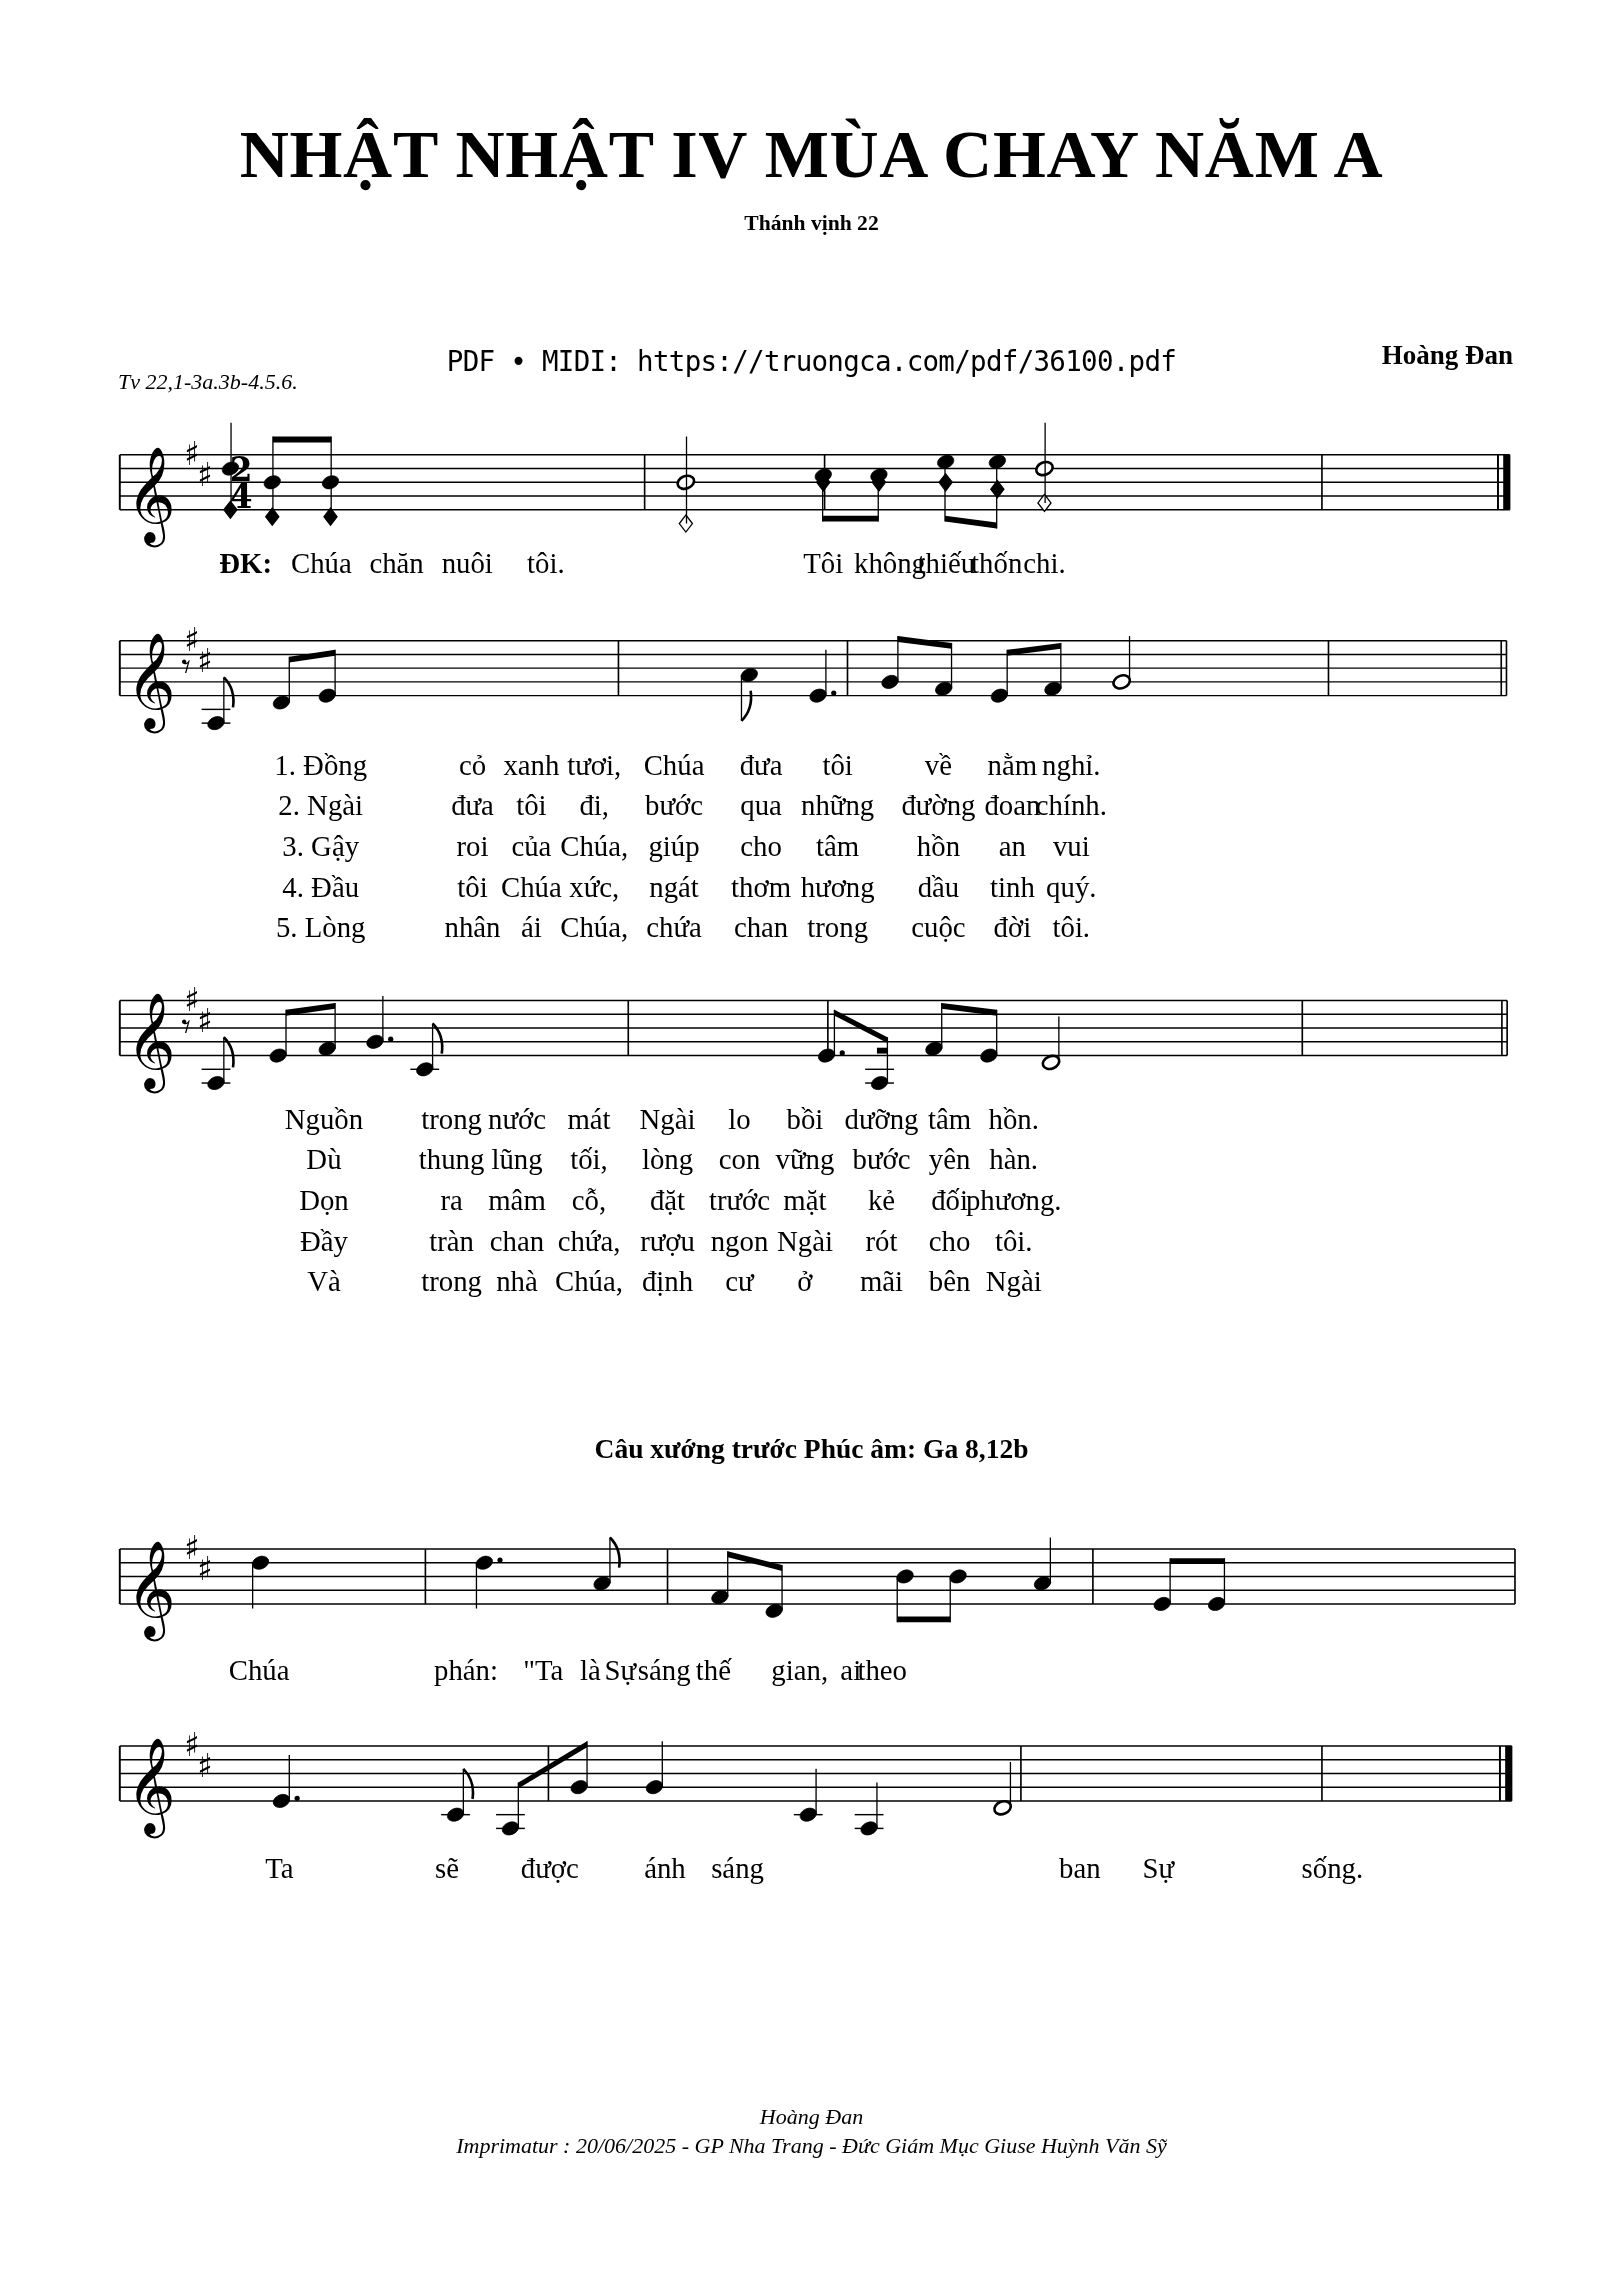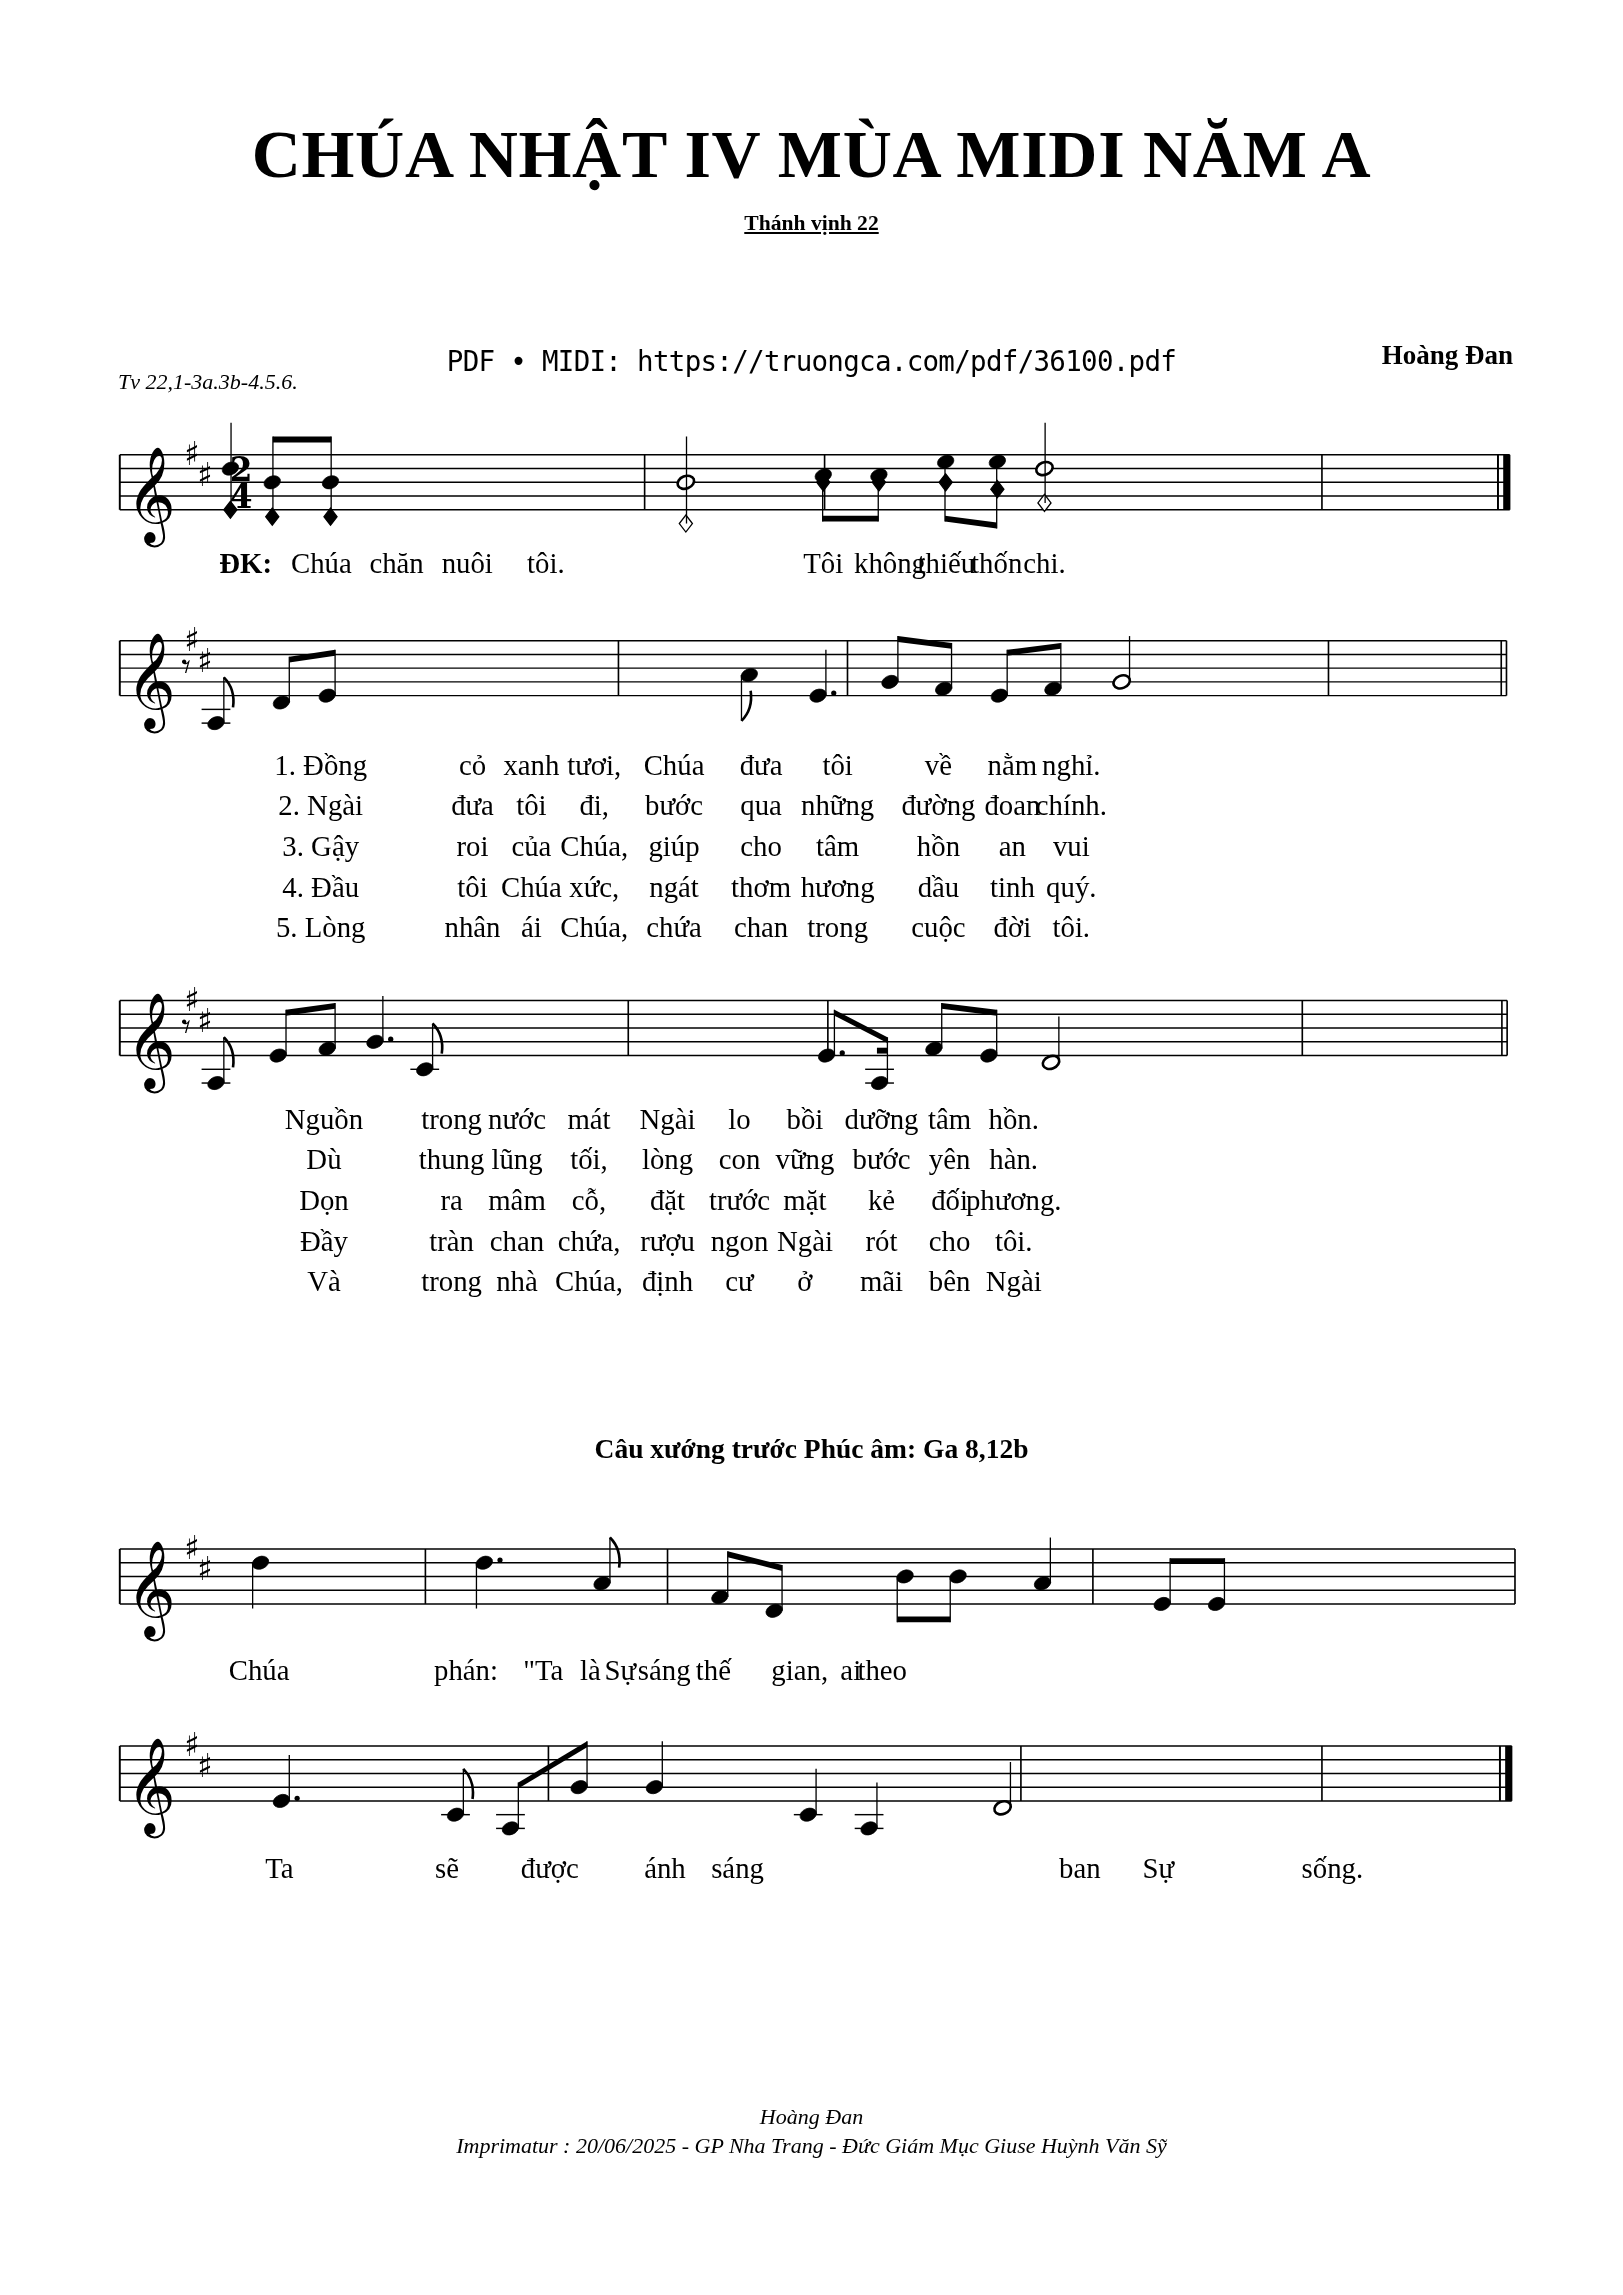--- a/index.html
+++ b/index.html
@@ -1,33 +1,33 @@
 <!DOCTYPE html>
 <html style="font-size:10.5px"><head>
 <meta charset="utf-8">
 <style>
   html, body { margin:0; padding:0; background:#ffffff; }
   body { width:1623px; height:2295px; position:relative; overflow:hidden; font-family:"Liberation Serif","DejaVu Serif",serif; color:#000; }
   .abs { position:absolute; }
   .title { top:115px; left:0; width:1623px; text-align:center; font-weight:bold; font-size:68px; letter-spacing:0.7px; }
-  .subtitle { top:211px; left:0; width:1623px; text-align:center; font-weight:bold; font-size:21.6px;text-decoration:underline; }
+  .subtitle { top:211px; left:0; width:1623px; text-align:center; font-weight:bold; font-size:21.6px; }
   .pdfline { top:319px; left:0; width:1623px; text-align:center; font-family:"DejaVu Sans Mono","Liberation Mono",monospace; font-size:27.5px; letter-spacing:-0.7px;margin-top:26px; }
   .composer-top { top:340px; right:110px; font-weight:bold; font-size:27px; }
   .ref { top:369px; left:118px; font-style:italic; font-size:22px;text-align:center; }
   .section-head { top:1433px; left:0; width:1623px; text-align:center; font-weight:bold; font-size:27.5px; }
   .footer1 { top:2104px; left:0; width:1623px; text-align:center; font-style:italic; font-size:22px; }
   .footer2 { top:2133px; left:0; width:1623px; text-align:center; font-style:italic; font-size:22px; }
   svg.score { position:absolute; left:0; top:0; width:1623px; height:2295px; }
   .lyr { font-family:"Liberation Serif","DejaVu Serif",serif; font-size:44px; text-anchor:middle; }
   .dk { font-family:"Liberation Serif","DejaVu Serif",serif; font-size:44px; font-weight:bold; }
 </style>
 </head>
 <body>
 
-<div class="abs title">CHÚA NHẬT IV MÙA MIDI NĂM A</div>
+<div class="abs title">NHẬT NHẬT IV MÙA CHAY NĂM A</div>
 <div class="abs subtitle">Thánh vịnh 22</div>
 <div class="abs pdfline">PDF • MIDI: https://truongca.com/pdf/36100.pdf</div>
 <div class="abs composer-top">Hoàng Đan</div>
 <div class="abs ref">Tv 22,1-3a.3b-4.5.6.</div>
 <div class="abs section-head">Câu xướng trước Phúc âm: Ga 8,12b</div>
 <div class="abs footer1">Hoàng Đan</div>
 <div class="abs footer2">Imprimatur : 20/06/2025 - GP Nha Trang - Đức Giám Mục Giuse Huỳnh Văn Sỹ</div>
 
 <svg class="score" id="score" xmlns="http://www.w3.org/2000/svg" viewBox="0 0 2480 3507">
     <line x1="183" x2="2307" y1="695" y2="695" stroke="#000" stroke-width="2.2"></line>

